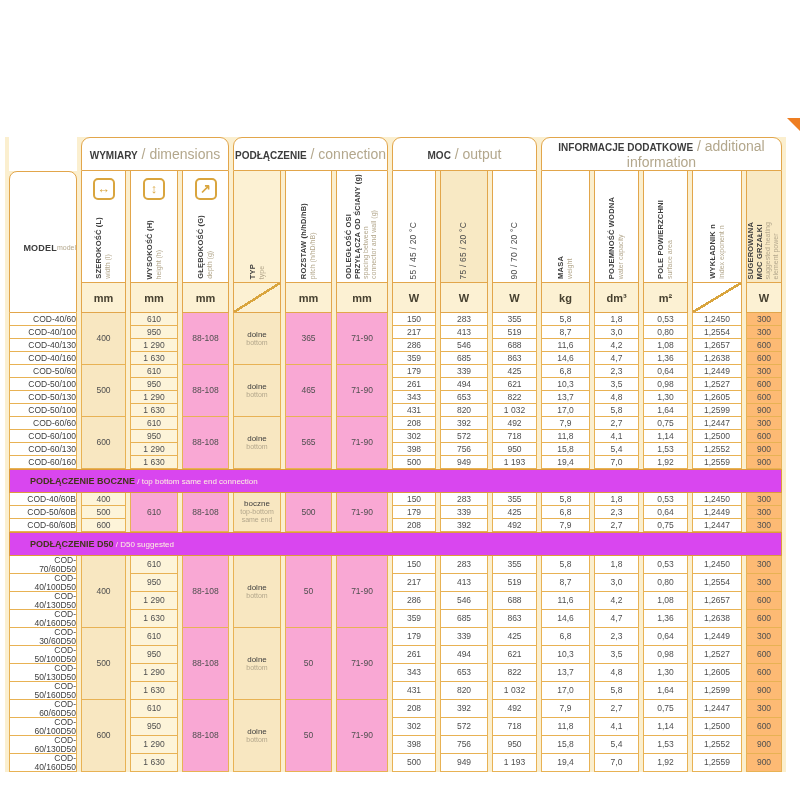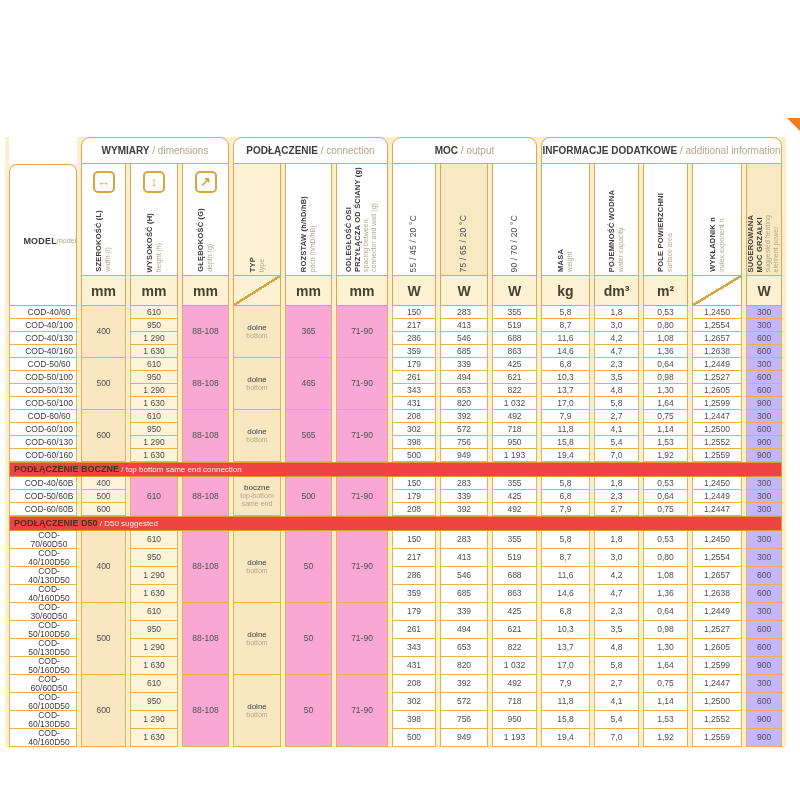--- a/index.html
+++ b/index.html
@@ -7,59 +7,59 @@
         font-family:"Liberation Sans",sans-serif;}
   .corner-tri{position:absolute;top:118px;right:0;width:0;height:0;
         border-top:13px solid #ee7e22;border-left:13px solid transparent;}
   table{position:absolute;left:5px;top:137px;border-collapse:separate;border-spacing:4px 0;
         table-layout:fixed;background:#fbefcf;}
   th,td{box-sizing:border-box;padding:0;}
   
   .spacer{background:#fff;border:none;}
   .ghead{background:#fff;border:1px solid #e2a64b;border-radius:9px 9px 0 0;height:27px;
         font-size:10px;color:#3c3c3c;font-weight:bold;vertical-align:middle;text-align:center;}
-  .ghead .g-sub{font-weight:normal;color:#b3a78c;font-size:10px;}
+  .ghead .g-sub{font-weight:normal;color:#b3a78c;font-size:14px;}
   
   .model-h{background:#fff;border:1px solid #e2a64b;border-radius:8px 8px 0 0;vertical-align:bottom;}
   .model-wrap{display:flex;flex-direction:row;align-items:center;justify-content:flex-end;
         height:124px;padding-bottom:5px;box-sizing:border-box;}
   .model-wrap .vpl{font-size:9px;}
   
   .vh{background:#fff;border-left:1px solid #e2a64b;border-right:1px solid #e2a64b;
         border-bottom:1px solid #e2a64b;height:112px;position:relative;vertical-align:bottom;overflow:hidden;}
   .vwrap{display:flex;align-items:flex-end;justify-content:center;height:100%;
         padding-bottom:3px;box-sizing:border-box;}
   .vtext{writing-mode:vertical-rl;transform:rotate(180deg);line-height:1.15;text-align:left;}
   .vpl{display:block;font-weight:bold;font-size:7.5px;color:#3c3c3c;white-space:pre-line;letter-spacing:.2px;}
   .ven{display:block;font-weight:normal;font-size:7px;color:#b3a78c;white-space:pre-line;}
   .vh.temp .vpl{font-weight:normal;font-size:8.5px;color:#4a4a4a;}
   .icon-box{position:absolute;top:7px;left:50%;transform:translateX(-50%);width:22px;height:22px;
         border:2px solid #d9a53e;border-radius:5px;color:#d9a53e;font-weight:bold;font-size:13px;
         line-height:18px;text-align:center;background:#fff;box-sizing:border-box;}
   
   .unit{height:30px;background:#fcf1d3;border-left:1px solid #e2a64b;border-right:1px solid #e2a64b;
-        border-bottom:1px solid #e2a64b;font-weight:bold;font-size:14px;color:#474130;text-align:center;}
+        border-bottom:1px solid #e2a64b;font-weight:bold;font-size:11px;color:#474130;text-align:center;}
   .diag{background-image:linear-gradient(to bottom right,transparent 47.5%,#d9a53e 47.5%,#d9a53e 52.5%,transparent 52.5%);}
   .bg-white{background-color:#fff;}
   .bg-pale{background-color:#fcf1d3;}
   .bg-beige{background-color:#f8e9c4;}
   
   tbody td{height:13px;border-left:1px solid #e8b254;border-right:1px solid #e8b254;
         border-bottom:1px solid #e8b254;font-size:8.5px;color:#4f4f4f;text-align:center;
         background:#fff;line-height:1;}
-  td.model{text-align:center;padding-left:12px;color:#3d3d3d;}
+  td.model{text-align:right;padding-left:12px;color:#3d3d3d;}
   td.pale{background:#fdf4d9;}
   td.beige{background:#f8e7c1;}
   td.mwhite{background:#f9a8d4;}
-  td.lastcol{background:#c4b5fd;}
+  td.lastcol{background:#fdba74;}
   td.type .tpl{display:block;font-size:8px;font-weight:normal;color:#3d3d3d;}
   td.type .ten{display:block;font-size:7px;color:#b3a78c;line-height:1.1;white-space:pre-line;}
   
-  .band{height:15px;background:#ef4444;border:1px solid #dd9a3c;text-align:left;
-        padding:0 4px;vertical-align:middle;}
+  .band{height:24px;background:#d946ef;border:1px solid #dd9a3c;text-align:left;
+        padding:0 20px;vertical-align:middle;}
   .band-pl{font-weight:bold;font-size:9px;color:#44351c;}
   .band-en{font-size:8px;color:#fdf3e0;}
 </style>
 </head>
 <body>
 
 <div class="page">
   <div class="corner-tri"></div>
   <table>
     <colgroup>

